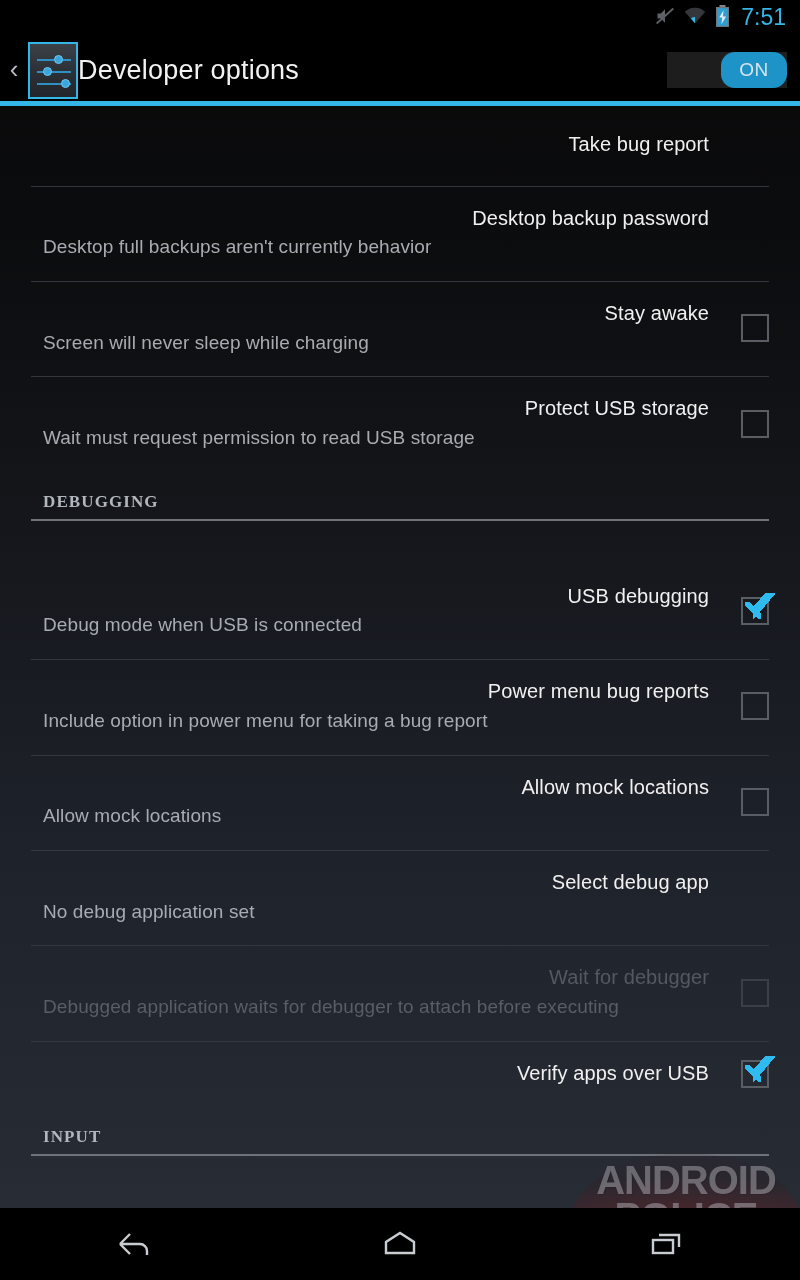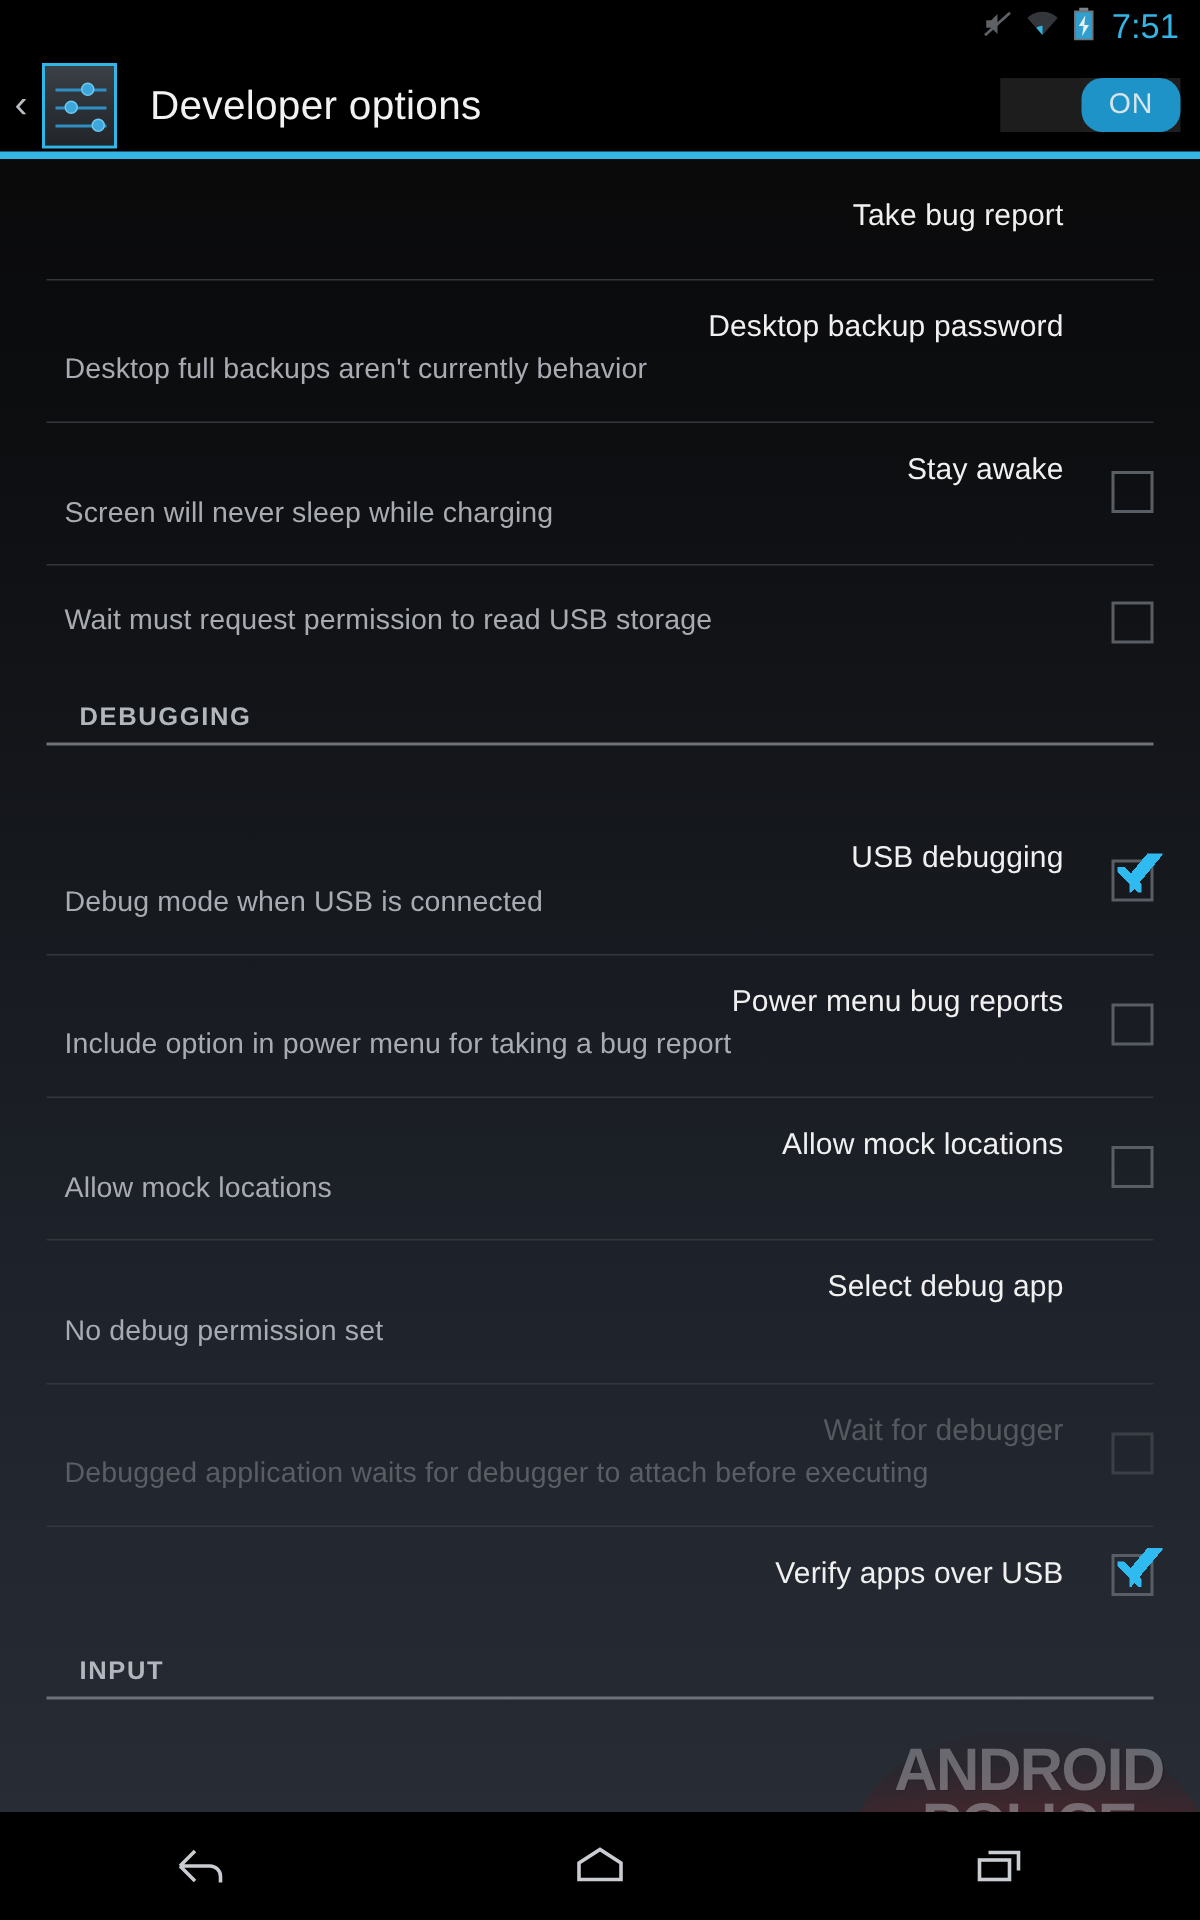--- a/index.html
+++ b/index.html
@@ -41,21 +41,21 @@
     border:2px solid #33b5e5;
     background:linear-gradient(180deg,#3c4147 0%, #2b3036 55%, #22262b 100%);
     position:relative; overflow:hidden;
   }
   .ab-iconbox .sld { position:absolute; height:2px; background:#2f8fc2; }
   .ab-iconbox .knb {
     position:absolute; width:9px; height:9px; border-radius:50%;
     background:#3ba7dd; border:1px solid #6fc8ef;
   }
   .ab-title {
-    color:#f2f2f2; font-size:27px; margin-left:22px; letter-spacing:0.2px;
+    color:#f2f2f2; font-size:27px; letter-spacing:0.2px;
     font-weight:400; white-space:nowrap;
   }
   .ab-spacer { flex:1 1 auto; }
   .ab-toggle {
     width:120px; height:36px; margin-right:13px;
     display:flex; align-items:stretch;
     background:#1f1f1f;
   }
   .ab-toggle .tg-off { width:54px; background:#1d1d1d; }
   .ab-toggle .tg-on {
@@ -96,21 +96,21 @@
     margin-top:6px; letter-spacing:0.1px; white-space:nowrap;
   }
   .row.disabled .row-title { color:#55595f; }
   .row.disabled .row-sub { color:#5a5e64; }
 
   .divider {
     height:1px; margin:0 31px;
     background:#34373c;
   }
 
-  .sec-header { padding:0 41px; }
+  .sec-header { padding:0 31px;font-family:Liberation Serif, serif; }
   .sec-label {
     color:#b2b7bd; font-size:17px; font-weight:bold; letter-spacing:1.1px;
     padding-left:12px;
   }
   .sec-rule { height:2px; margin:0 31px; background:#6d7378; }
 
   
   .cbox {
     position:absolute; right:0; top:50%; transform:translateY(-50%);
     width:28px; height:28px;
@@ -229,20 +229,21 @@
       <div class="row" style="padding-top: 20px; padding-bottom: 22px;">
         <div class="row-inner">
           <div class="row-title">Stay awake</div>
           <div class="row-sub">Screen will never sleep while charging</div>
           <div class="cbox"></div>
         </div>
       </div>
       <div class="divider"></div>
       <div class="row" style="padding-top: 20px; padding-bottom: 22px;">
         <div class="row-inner">
+          <div class="row-title">Protect USB storage</div>
           <div class="row-sub">Wait must request permission to read USB storage</div>
           <div class="cbox"></div>
         </div>
       </div>
       <div class="sec-header" style="padding-top: 20px; padding-bottom: 7px;">
         <div class="sec-label">DEBUGGING</div>
       </div>
       <div class="sec-rule"></div>
       <div class="row" style="padding-top: 20px; padding-bottom: 22px; margin-top: 44px;">
         <div class="row-inner">
@@ -264,21 +265,21 @@
         <div class="row-inner">
           <div class="row-title">Allow mock locations</div>
           <div class="row-sub">Allow mock locations</div>
           <div class="cbox"></div>
         </div>
       </div>
       <div class="divider"></div>
       <div class="row" style="padding-top: 20px; padding-bottom: 22px;">
         <div class="row-inner">
           <div class="row-title">Select debug app</div>
-          <div class="row-sub">No debug permission set</div>
+          <div class="row-sub">No debug application set</div>
         </div>
       </div>
       <div class="divider"></div>
       <div class="row disabled" style="padding-top: 20px; padding-bottom: 22px;">
         <div class="row-inner">
           <div class="row-title">Wait for debugger</div>
           <div class="row-sub">Debugged application waits for debugger to attach before executing</div>
           <div class="cbox"></div>
         </div>
       </div>

